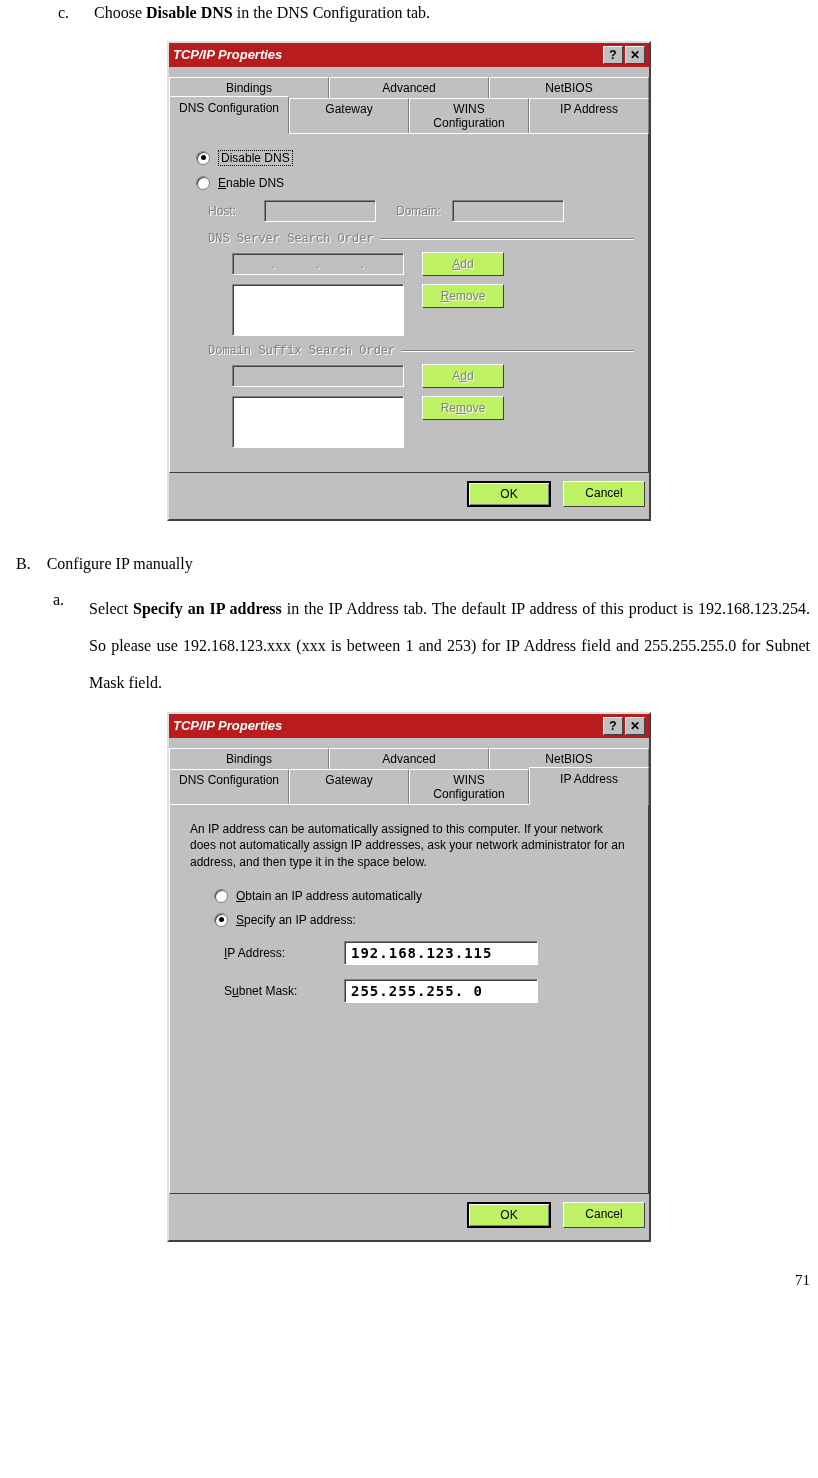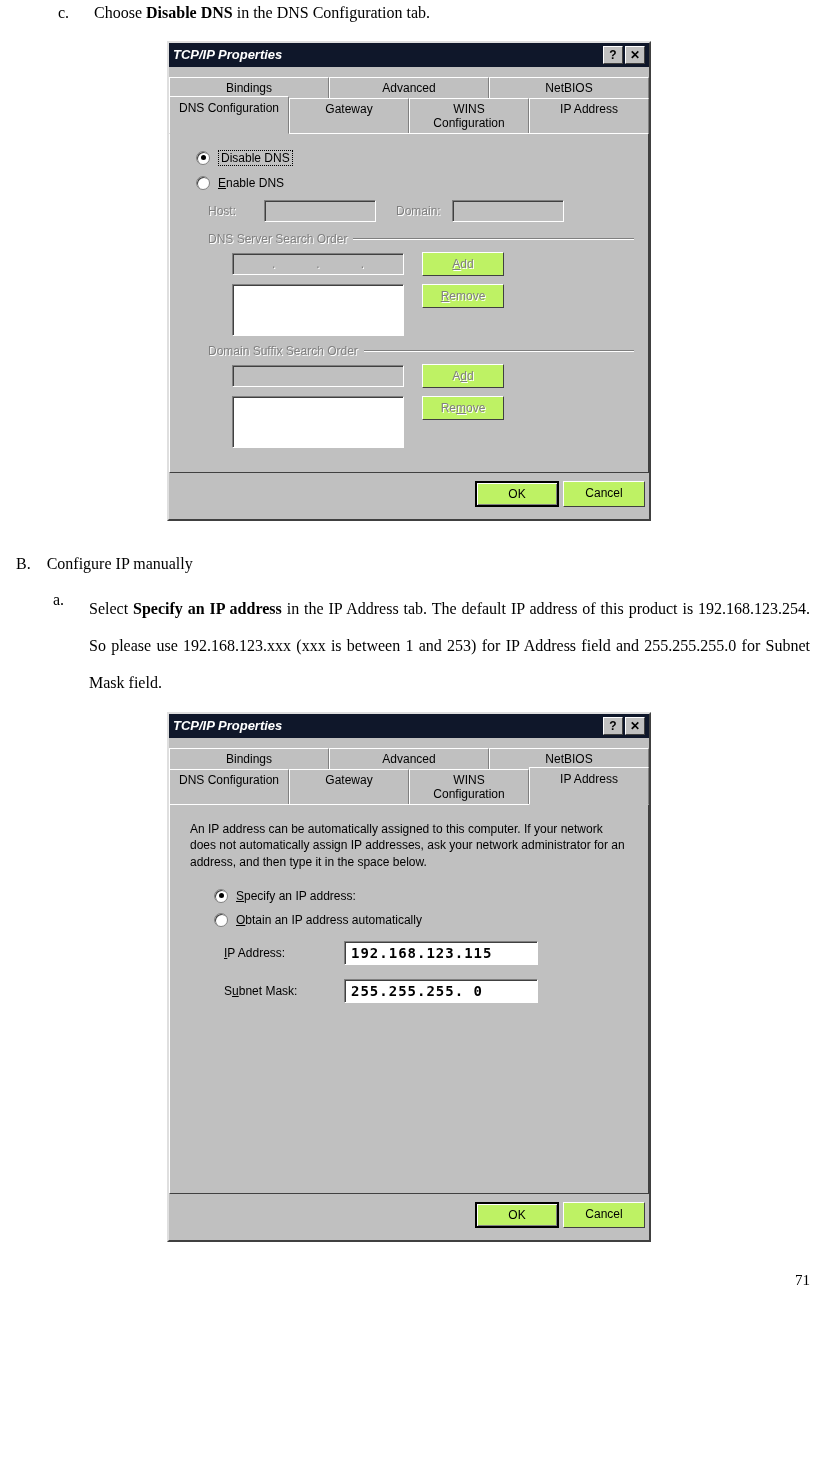--- a/index.html
+++ b/index.html
@@ -59,21 +59,21 @@
     font-family: "MS Sans Serif", Arial, sans-serif;
     font-size: 12px;
     background: #c0c0c0;
     border-top: 2px solid #dfdfdf;
     border-left: 2px solid #dfdfdf;
     border-right: 2px solid #404040;
     border-bottom: 2px solid #404040;
     width: 480px;
   }
   .titlebar {
-    background: #0f172a;
+    background: #b91c1c;
     color: #fff;
     font-weight: bold;
     font-size: 13px;
     padding: 3px 4px;
     display: flex;
     align-items: center;
     justify-content: space-between;
     font-style: italic;
   }
   .titlebar .btns { display: flex; gap: 2px; }
@@ -161,21 +161,21 @@
   }
   .sunken.disabled-bg { background: #c0c0c0; }
   .tbox { height: 20px; }
 
   .groupline {
     display: flex;
     align-items: center;
     margin: 8px 0 6px 24px;
     gap: 6px;
   }
-  .groupline .gl-label { font-size: 12px; white-space: nowrap; }
+  .groupline .gl-label { font-size: 12px; white-space: nowrap; font-family: Liberation Mono, monospace; }
   .groupline .gl-rule {
     flex: 1;
     border-top: 1px solid #808080;
     border-bottom: 1px solid #fff;
     height: 0;
   }
   .btn9x {
     display: inline-block;
     padding: 4px 0;
     width: 80px;
@@ -196,21 +196,21 @@
   }
   .ipseg .seg { flex:1; }
   .ipseg .dot { padding: 0 2px; }
 
   .list-box {
     width: 170px; height: 50px;
     margin-left: 48px;
   }
   .btnbar {
     display: flex; justify-content: flex-end;
-    gap: 4px;
+    gap: 12px;
     padding: 8px 4px 2px 4px;
   }
   .desc-text {
     font-size: 12px;
     line-height: 1.4;
     margin: 4px 6px 18px 6px;
   }
   .ip-grid {
     margin: 10px 0 0 40px;
   }
@@ -357,28 +357,28 @@
         <div class="tabrow">
           <div class="tab">DNS Configuration</div>
           <div class="tab">Gateway</div>
           <div class="tab">WINS Configuration</div>
           <div class="tab active">IP Address</div>
         </div>
         <div class="tabpane" style="min-height:360px">
           <div class="desc-text">An IP address can be automatically assigned to this computer. If your network does not automatically assign IP addresses, ask your network administrator for an address, and then type it in the space below.</div>
 
           <div class="radio-row" style="margin-left:30px">
+            <div class="radio"></div>
+            <span class="radio-label"><span class="under">O</span><span>btain an IP address automatically</span></span>
+          </div>
+          <div class="radio-row" style="margin-left:30px">
             <div class="radio checked">
                 <div class="dot"></div>
               </div>
             <span class="radio-label"><span class="under">S</span><span>pecify an IP address:</span></span>
-          </div>
-          <div class="radio-row" style="margin-left:30px">
-            <div class="radio"></div>
-            <span class="radio-label"><span class="under">O</span><span>btain an IP address automatically</span></span>
           </div>
 
           <div class="ip-grid">
             <div class="iprow">
               <span class="iplbl"><span class="under">I</span><span>P Address:</span></span>
               <div class="sunken ipval">192.168.123.115</div>
             </div>
             <div class="iprow">
               <span class="iplbl"><span>S</span><span class="under">u</span><span>bnet Mask:</span></span>
               <div class="sunken ipval">255.255.255.  0</div>

